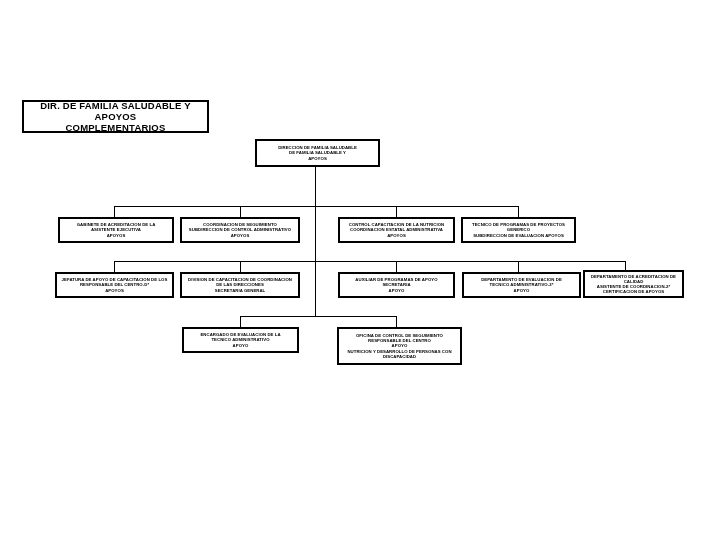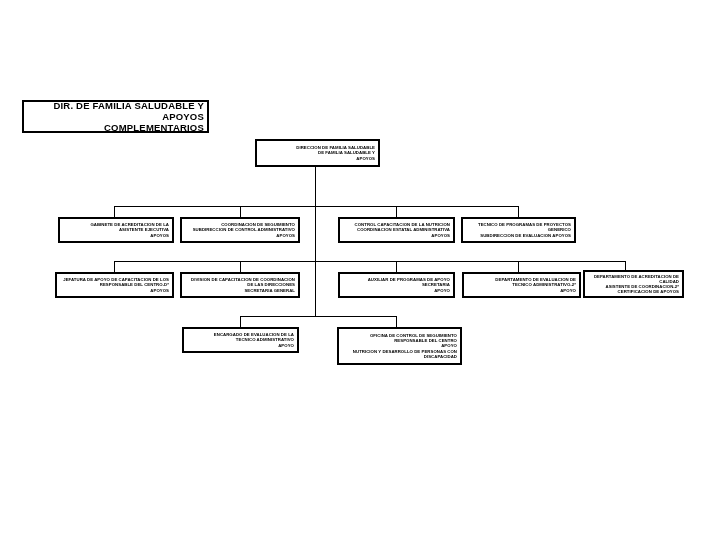--- a/index.html
+++ b/index.html
@@ -27,21 +27,21 @@
 
   
   .box {
     position: absolute;
     box-sizing: border-box;
     border: 2px solid #000000;
     background: #ffffff;
     display: flex;
     align-items: center;
     justify-content: center;
-    text-align: right;
+    text-align: center;
     color: #000000;
     line-height: 1.18;
   }
   .box .txt {
     display: block;
     width: 100%;
     padding: 0 3px;
     box-sizing: border-box;
     white-space: pre-line;
   }

